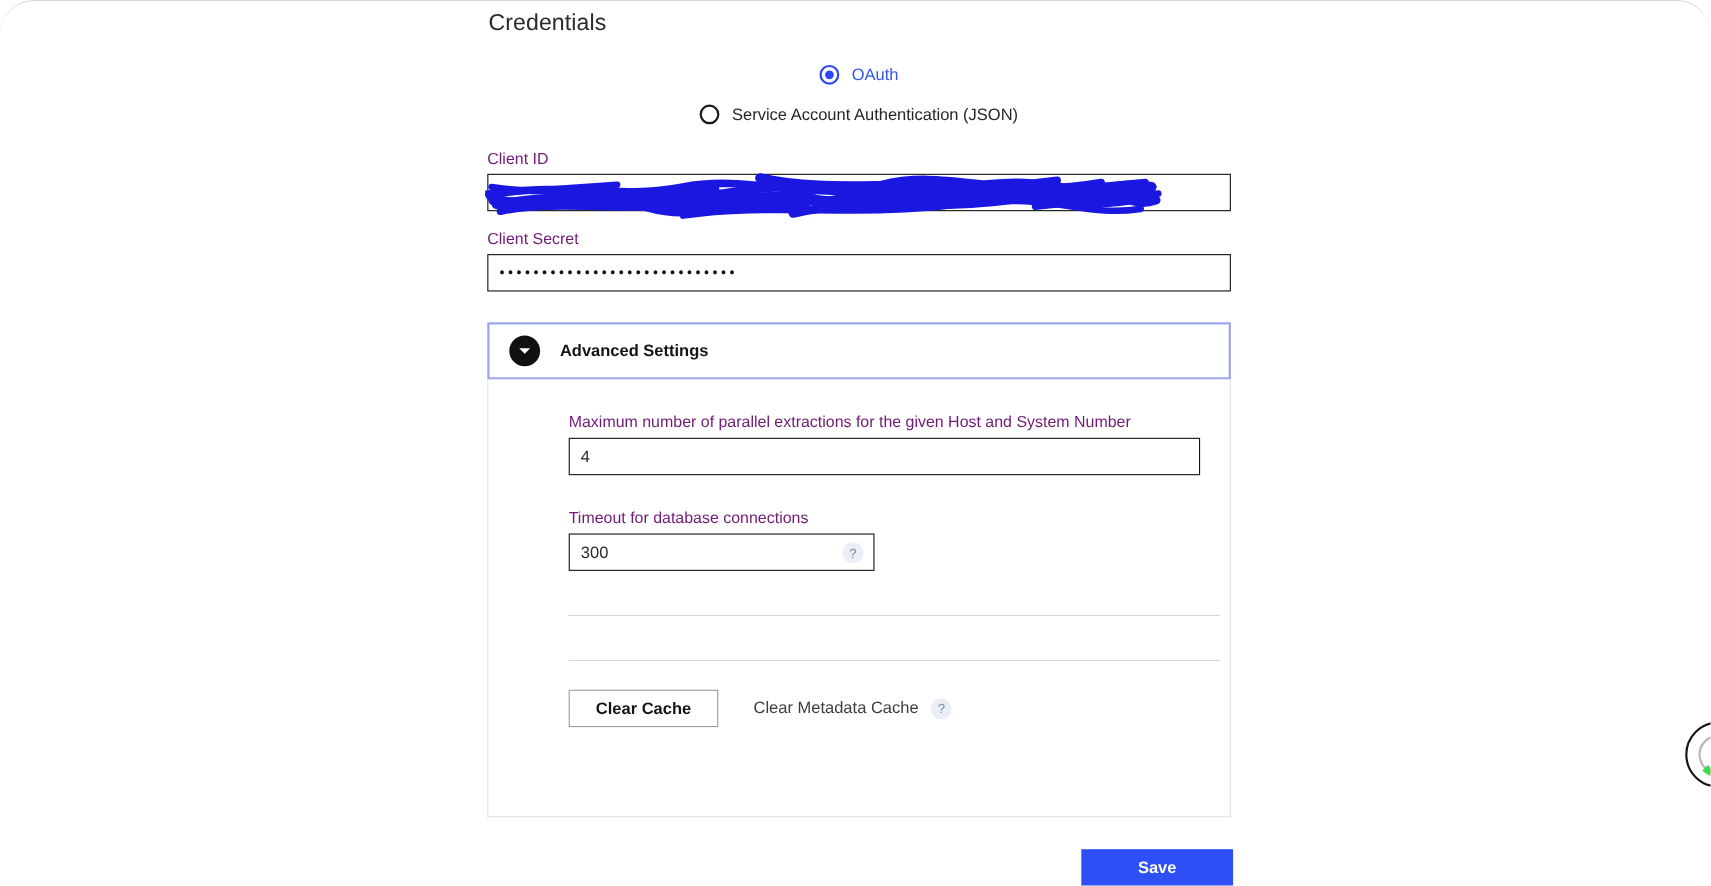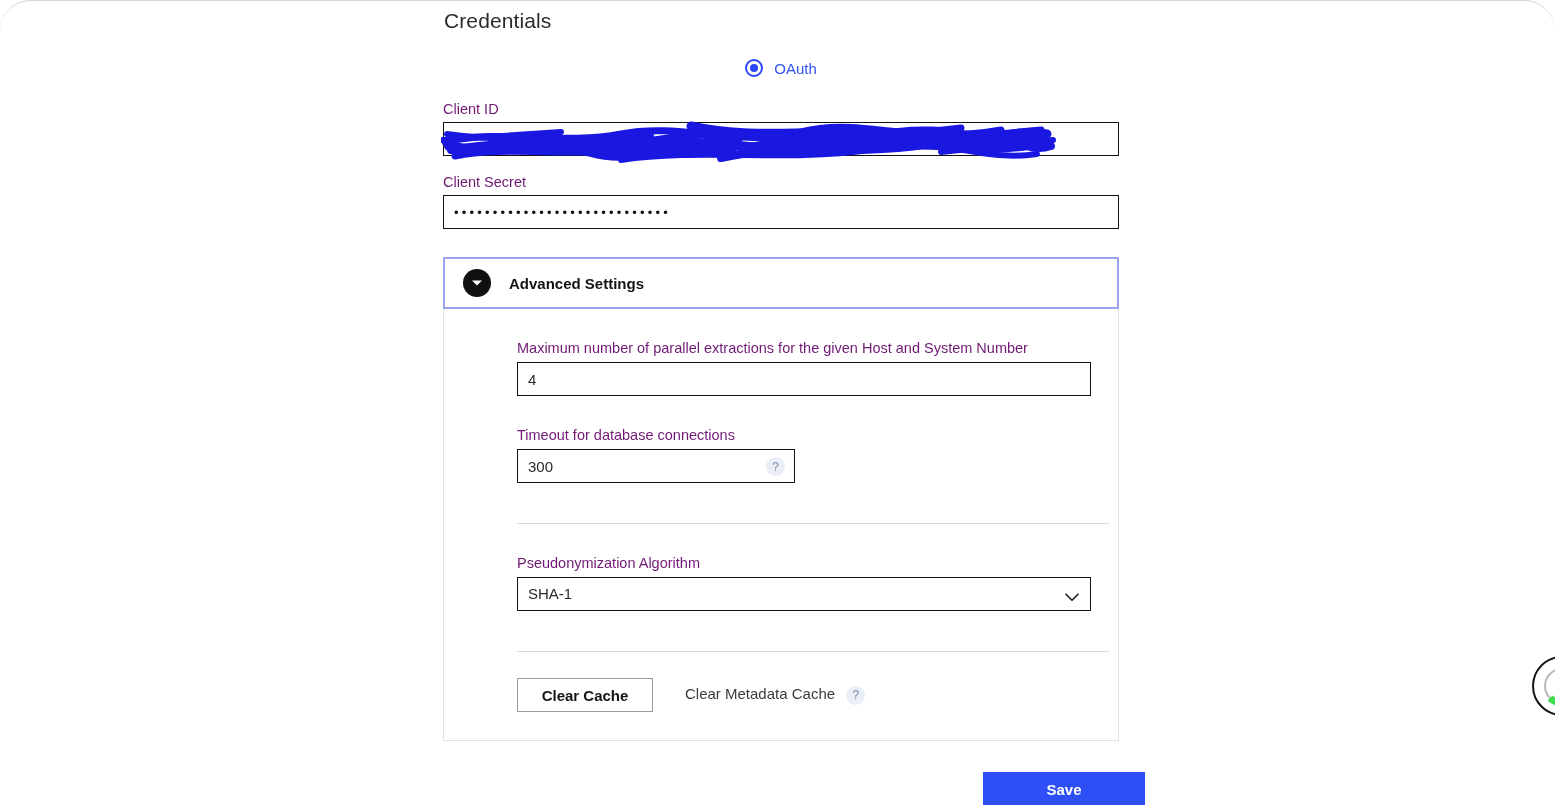--- a/index.html
+++ b/index.html
@@ -215,21 +215,21 @@
     color: #3c3c3c;
     cursor: pointer;
   }
   .link-text .help-badge { margin-left: 7px; }
 
   
   .save-btn {
     position: absolute;
     left: 983px;
     top: 771px;
-    width: 162px;
+    width: 138px;
     height: 34px;
     background: #2f4ff6;
     color: #fff;
     border: none;
     font-size: 15px;
     font-weight: bold;
     cursor: pointer;
     font-family: "Liberation Sans", sans-serif;
   }
 
@@ -253,20 +253,24 @@
 
     <h1 class="page-title">Credentials</h1>
 
     <div class="radio-group">
 
       <div class="radio-row">
         <span class="radio-mark on"></span>
         <span class="radio-label sel">OAuth</span>
       </div>
 
+      <div class="radio-row">
+        <span class="radio-mark off"></span>
+        <span class="radio-label">Service Account Authentication (JSON)</span>
+      </div>
 
     </div>
 
     <div class="field-block">
       <div class="field-label">Client ID</div>
       <div class="scribble-wrap">
         <input class="text-input" type="text" value="" style="">
         <svg class="scribble" viewBox="0 0 620 56" preserveAspectRatio="none">
           <g fill="none" stroke="#1a18e0" stroke-linecap="round" stroke-linejoin="round">
             <path d="M4 30 C 60 16, 120 34, 180 22 S 300 36, 360 20 S 470 34, 560 18" stroke-width="7"></path>
@@ -311,33 +315,20 @@
         <div class="adv-field">
           <div class="field-label">Timeout for database connections</div>
           <span class="inp-with-help">
             <input class="text-input inp-narrow" type="text" value="300" style="">
             <span class="help-badge help-in-input">?</span>
           </span>
         </div>
 
         <div class="divider"></div>
 
-        <div class="adv-field">
-          <div class="field-label">Pseudonymization Algorithm</div>
-          <div class="select-wrap">
-            <select class="select-box">
-              <option>SHA-1</option>
-            </select>
-            <span class="select-chev">
-              <svg width="14" height="9" viewBox="0 0 14 9" aria-hidden="true">
-                <path d="M1 1.2 L7 7.2 L13 1.2" fill="none" stroke="#1b1b1b" stroke-width="1.6" stroke-linecap="round" stroke-linejoin="round"></path>
-              </svg>
-            </span>
-          </div>
-        </div>
 
         <div class="divider"></div>
 
         <div class="cache-row">
           <button class="btn-outline">Clear Cache</button>
           <span class="link-text">
             <span>Clear Metadata Cache</span>
             <span class="help-badge">?</span>
           </span>
         </div>

